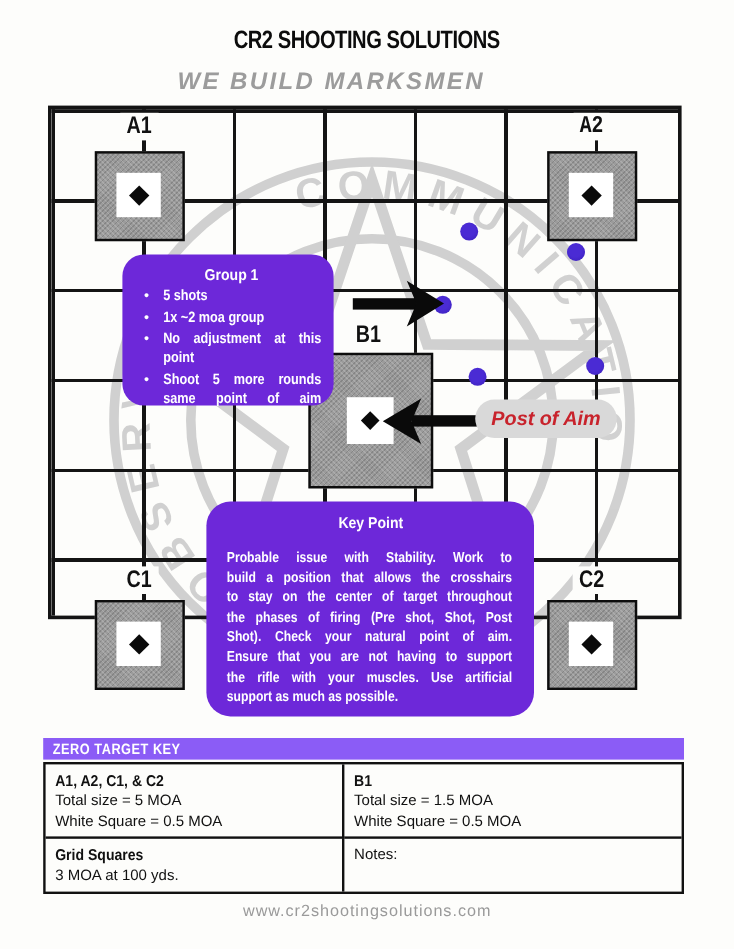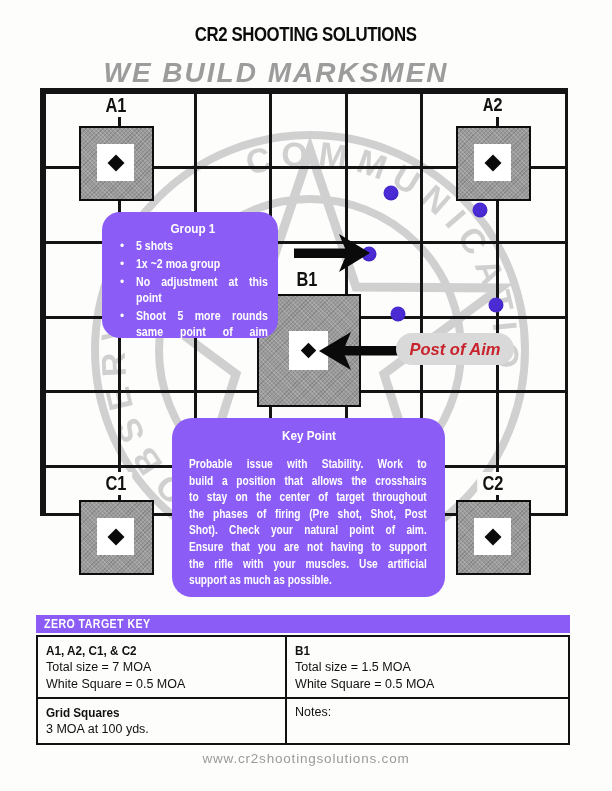--- a/index.html
+++ b/index.html
@@ -7,21 +7,21 @@
   .page {
     position:relative; width:612px; height:791px; margin:0 auto;
     background:#fdfdfb; overflow:hidden;
     font-family:"Liberation Sans", sans-serif; color:#111;
   }
   
   .title { position:absolute; top:22px; left:0; width:612px; text-align:center;
     font-size:21px; font-weight:800; letter-spacing:-0.5px; color:#0c0c0c; white-space:nowrap; }
   .title > span { display:inline-block; transform:scaleX(0.8); transform-origin:50% 50%; }
   .subtitle { position:absolute; top:57px; left:0; width:552px; text-align:center;
-    font-size:28px; font-weight:700; font-style:italic; letter-spacing:2px; color:#9c9c9c; white-space:nowrap; }
+    font-size:20px; font-weight:700; font-style:italic; letter-spacing:2px; color:#9c9c9c; white-space:nowrap; }
   
   .range { position:absolute; left:40px; top:88px; width:528px; height:428px; }
   .wm { position:absolute; left:0; top:0; z-index:0; opacity:0.85; }
   .gridlines { position:absolute; inset:0; z-index:1; border:3px solid #141414;
     background-image:
       repeating-linear-gradient(90deg, #141414 0 3px, transparent 3px 75.43px),
       repeating-linear-gradient(180deg, #141414 0 3px, transparent 3px 74.857px);
   }
   .cell-label { position:absolute; z-index:2; background:#fdfdfb; padding:0 3px;
     font-size:20px; font-weight:800; transform:translateX(-50%); white-space:nowrap; }
@@ -37,21 +37,21 @@
   .shot-layer { position:absolute; inset:0; z-index:4; }
   .shot { position:absolute; width:15px; height:15px; border-radius:50%;
     background:radial-gradient(circle at 45% 40%, #5637e2 0 40%, #3e22c4 100%);
     transform:translate(-50%,-50%); }
   .arrows { position:absolute; left:0; top:0; z-index:5; }
   
   .poa { position:absolute; left:356px; top:245px; width:118px; height:32px; z-index:6;
     background:#d9d9d9; border-radius:16px; display:flex; align-items:center; justify-content:center; }
   .poa span { font-size:16.5px; font-weight:800; font-style:italic; color:#c8232c; white-space:nowrap; }
   
-  .callout { position:absolute; z-index:7; background:#8b5cf6; color:#fff; border-radius:18px; }
+  .callout { position:absolute; z-index:7; background:#6d28d9; color:#fff; border-radius:18px; }
   .co-title { text-align:center; font-size:13px; font-weight:700; }
   .co-title > span { display:inline-block; transform:scaleX(0.9); }
   .g1 { left:62px; top:124px; width:176px; height:126px; padding:9px 12px 0 18px; }
   .g1-item { display:flex; margin-top:2px; }
   .g1-dot { width:16px; font-size:12px; line-height:16px; flex:0 0 16px; }
   .g1-text { width:132px; overflow:visible; }
   .g1l { width:156px; transform:scaleX(0.845); transform-origin:0 50%;
     font-size:12.5px; font-weight:700; line-height:16px; white-space:nowrap; }
   .kp { left:132px; top:330px; width:273px; height:179px; padding:10px 17px 0 17px; border-radius:20px; }
   .kp-lines { margin-top:13px; }
@@ -198,21 +198,21 @@
     </div>
   </div>
 
   <div class="keybar">
     <span>ZERO TARGET KEY</span>
   </div>
 
   <div class="ktable">
     <div class="kcell br bb">
       <div class="khead"><span>A1, A2, C1, &amp; C2</span></div>
-      <div class="kline">Total size = 7 MOA</div>
+      <div class="kline">Total size = 5 MOA</div>
       <div class="kline">White Square = 0.5 MOA</div>
     </div>
     <div class="kcell bb">
       <div class="khead"><span>B1</span></div>
       <div class="kline">Total size = 1.5 MOA</div>
       <div class="kline">White Square = 0.5 MOA</div>
     </div>
     <div class="kcell br">
       <div class="khead"><span>Grid Squares</span></div>
       <div class="kline">3 MOA at 100 yds.</div>

